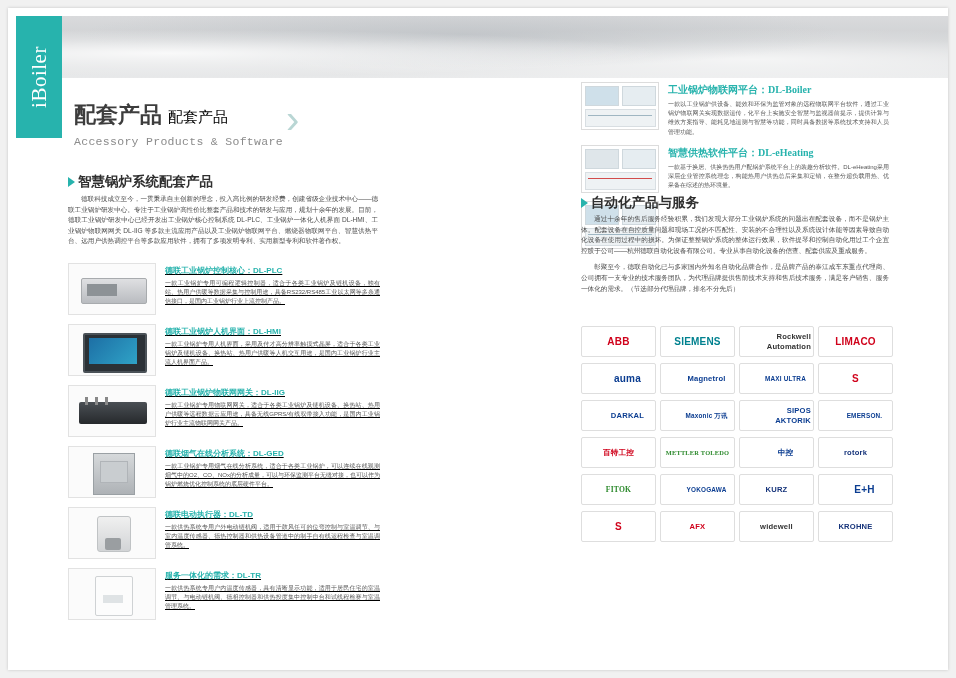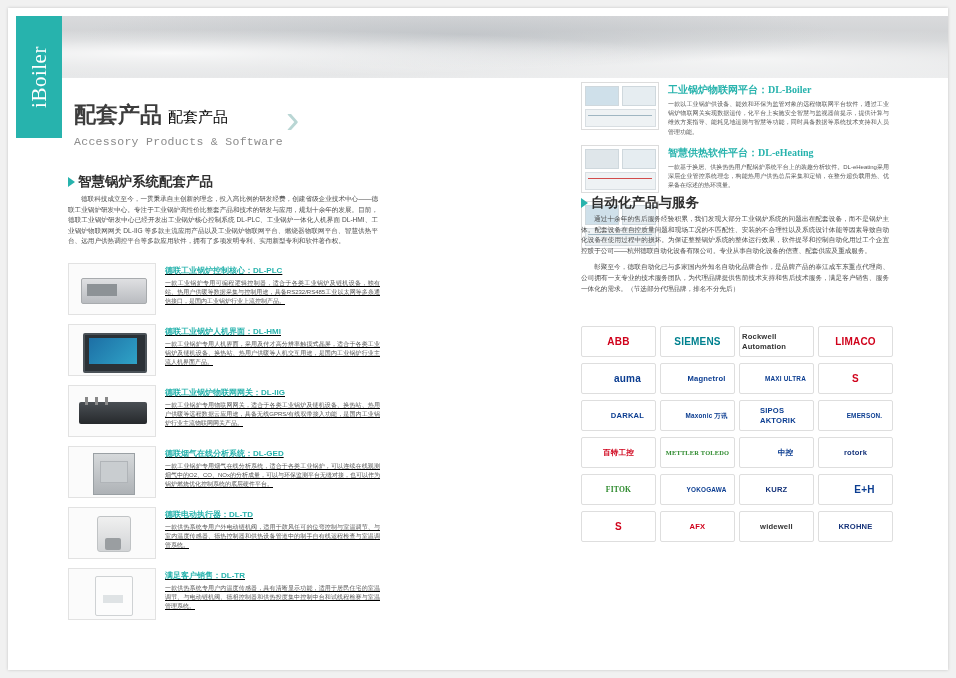--- a/index.html
+++ b/index.html
@@ -152,21 +152,21 @@
   .brands {
     position:absolute; left:573px; top:318px;
     width:312px;
     display:grid; grid-template-columns:repeat(4, 75px);
     gap:6px 4px;
   }
   .brand {
     height:31px; border:1px solid #dedede; background:#fff;
     display:flex; align-items:center; justify-content:center;
     font-size:10px; font-weight:bold; color:#333; letter-spacing:.2px;
-    overflow:hidden; text-align:left; line-height:10px; padding:1px 2px;
+    overflow:hidden; text-align:right; line-height:10px; padding:1px 2px;
     border-radius:2px;
   }
   .brand.small { font-size:7.6px; }
   .brand.tiny { font-size:6.4px; }
   .brand.red { color:#d0021b; }
   .brand.blue { color:#0b3d91;padding-left:20px; }
   .brand.green { color:#2d8a2d;font-family:Liberation Serif, serif; }
   .brand.teal { color:#00818f; }
   .brand.navy { color:#15337a; }
   .brand.cn { font-family:"Liberation Sans", sans-serif; }
@@ -229,21 +229,21 @@
     <div class="prod">
       <div class="thumb t-td"></div>
       <div class="txt">
         <div class="pname">德联电动执行器：DL-TD</div>
         <div class="pdesc">一款供热系统专用户外电动链机阀，适用于鼓风任可的位弯控制与室温调节、与室内温度传感器、德热控制器和供热设备管道中的制手自有线运程检查与室温调管系统。</div>
       </div>
     </div>
     <div class="prod">
       <div class="thumb t-tr"></div>
       <div class="txt">
-        <div class="pname">满足客户销售：DL-TR</div>
+        <div class="pname">服务一体化的需求：DL-TR</div>
         <div class="pdesc">一款供热系统专用户内温度传感器，具有清晰显示功能，适用于居民住宅的室温调节、与电动链机阀、德相控制器和供热投度集中控制中台和试线程检赛与室温管理系统。</div>
       </div>
     </div>
   </div>
 
   <div class="sw-list">
     <div class="sw">
       <div class="shot blue">
         <span class="barA"></span>
           <span class="barB"></span>

